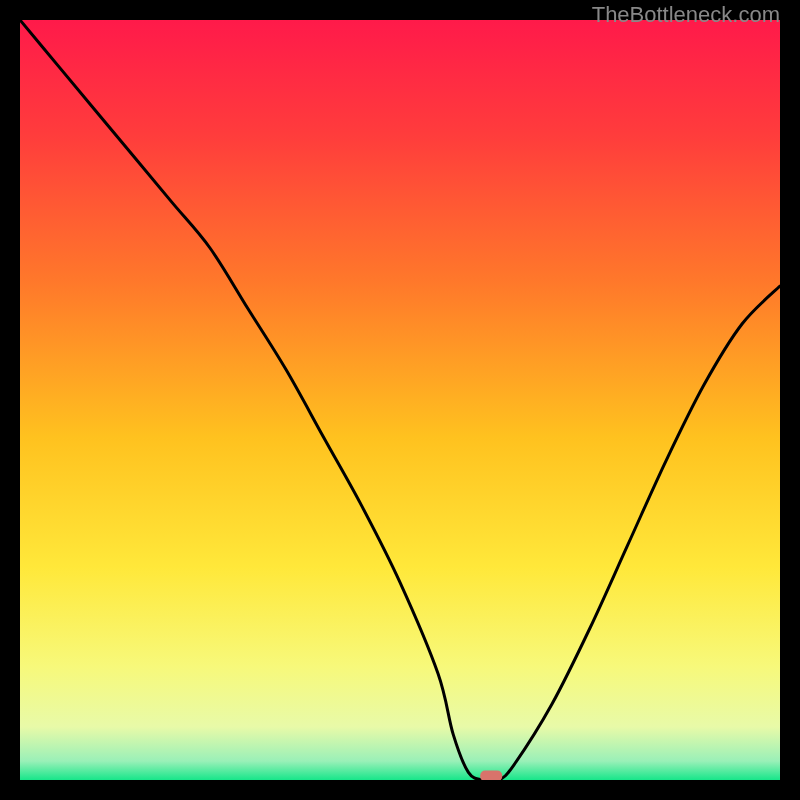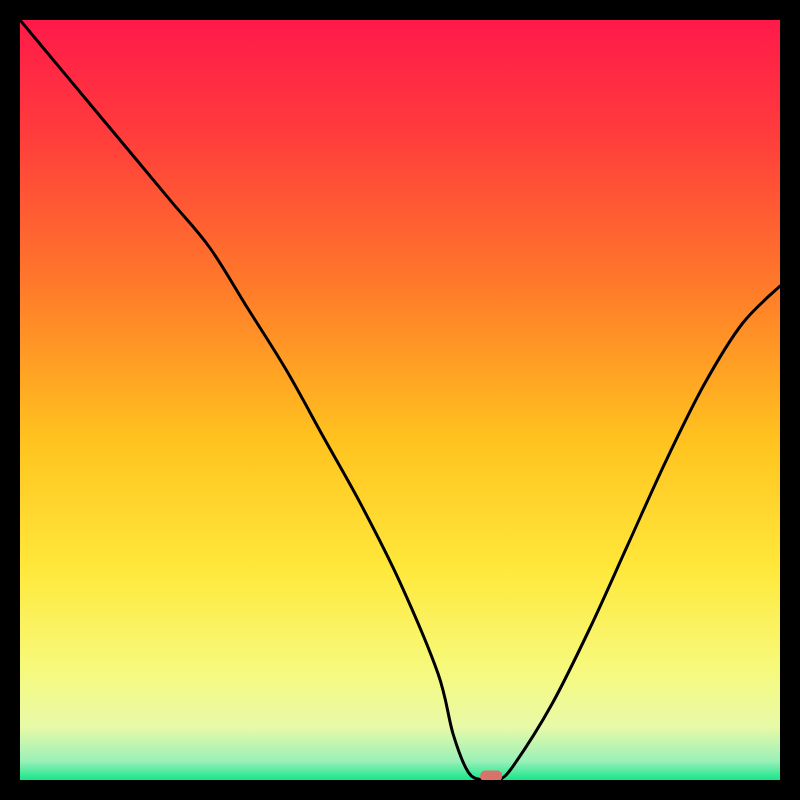--- a/index.html
+++ b/index.html
@@ -34,20 +34,21 @@
     z-index: 10;
   }
   svg {
     display: block;
   }
 </style>
 </head>
 <body>
 <div class="outer">
 
+<div class="watermark">TheBottleneck.com</div>
 
 <div class="plot-area">
 <svg id="chart-svg" width="760" height="760" viewBox="0 0 760 760">
   <defs>
     <linearGradient id="bg-grad" x1="0" y1="0" x2="0" y2="1">
             <stop offset="0%" stop-color="#ff1a4a"></stop>
             <stop offset="15%" stop-color="#ff3c3c"></stop>
             <stop offset="35%" stop-color="#ff7a2a"></stop>
             <stop offset="55.00000000000001%" stop-color="#ffc21f"></stop>
             <stop offset="72%" stop-color="#ffe83a"></stop>

